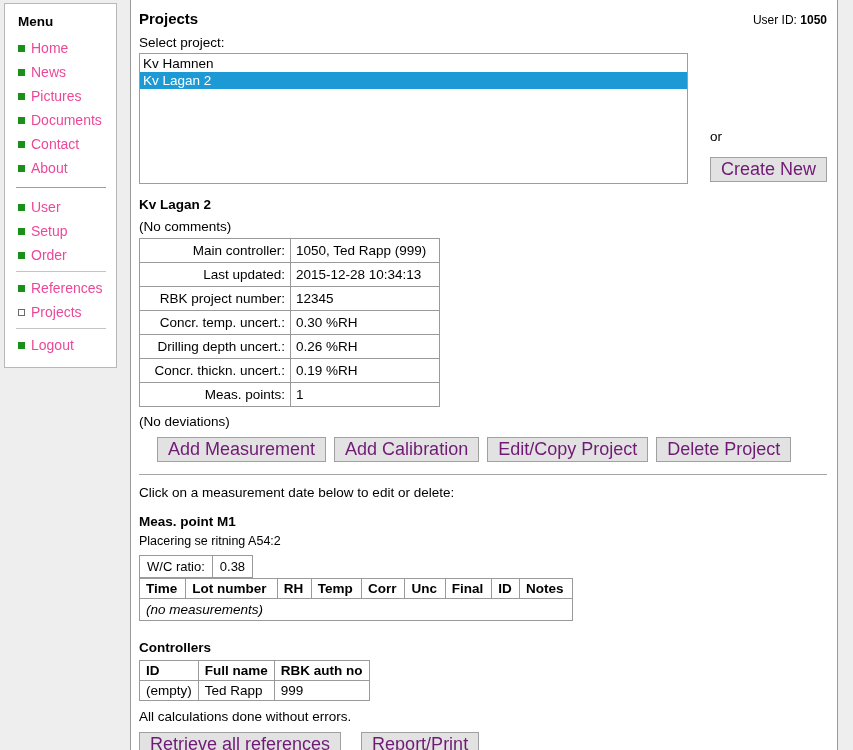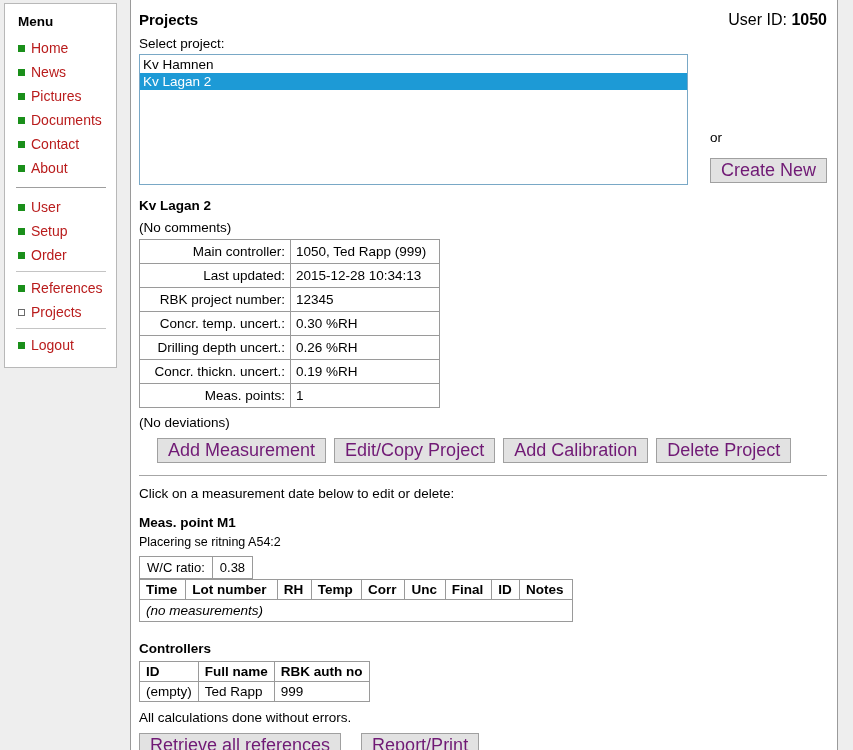--- a/index.html
+++ b/index.html
@@ -57,21 +57,21 @@
     vertical-align: 1px;
     background: #1a8f1a;
   }
   .menu-item .bullet.hollow {
     background: #ffffff;
     border: 1px solid #6b6b6b;
     width: 5px;
     height: 5px;
   }
   .menu-item .label {
-    color: #b91c1c;
+    color: #ec4899;
   }
   .menu-sep {
     border: 0;
     border-top: 1px solid #9e9e9e;
     margin: 7px 10px 7px 11px;
   }
   .menu-sep.thin {
     border-top: 1px solid #c4c4c4;
     margin: 4px 10px 4px 11px;
   }
@@ -95,21 +95,21 @@
     display: flex;
     align-items: baseline;
     justify-content: space-between;
   }
   h1.page-title {
     font-size: 15px;
     font-weight: bold;
     margin: 2px 0 8px 0;
   }
   .userid {
-    font-size: 16px;
+    font-size: 12px;
     margin-top: 3px;
   }
   .userid b { font-weight: bold; }
 
   .select-label {
     font-size: 13.5px;
     margin-bottom: 3px;
   }
 
   .picker-row {
@@ -407,22 +407,22 @@
           <td class="k">Meas. points:</td>
           <td class="v">1</td>
         </tr>
       </tbody>
     </table>
 
     <div class="deviations">(No deviations)</div>
 
     <div class="btn-row">
       <button class="btn">Add Measurement</button>
+      <button class="btn">Add Calibration</button>
       <button class="btn">Edit/Copy Project</button>
-      <button class="btn">Add Calibration</button>
       <button class="btn">Delete Project</button>
     </div>
 
     <hr class="hr-full">
 
     <div class="hint">Click on a measurement date below to edit or delete:</div>
 
     <div class="mp-row">
       <div>
         <h3 class="mp-title">Meas. point M1</h3>

